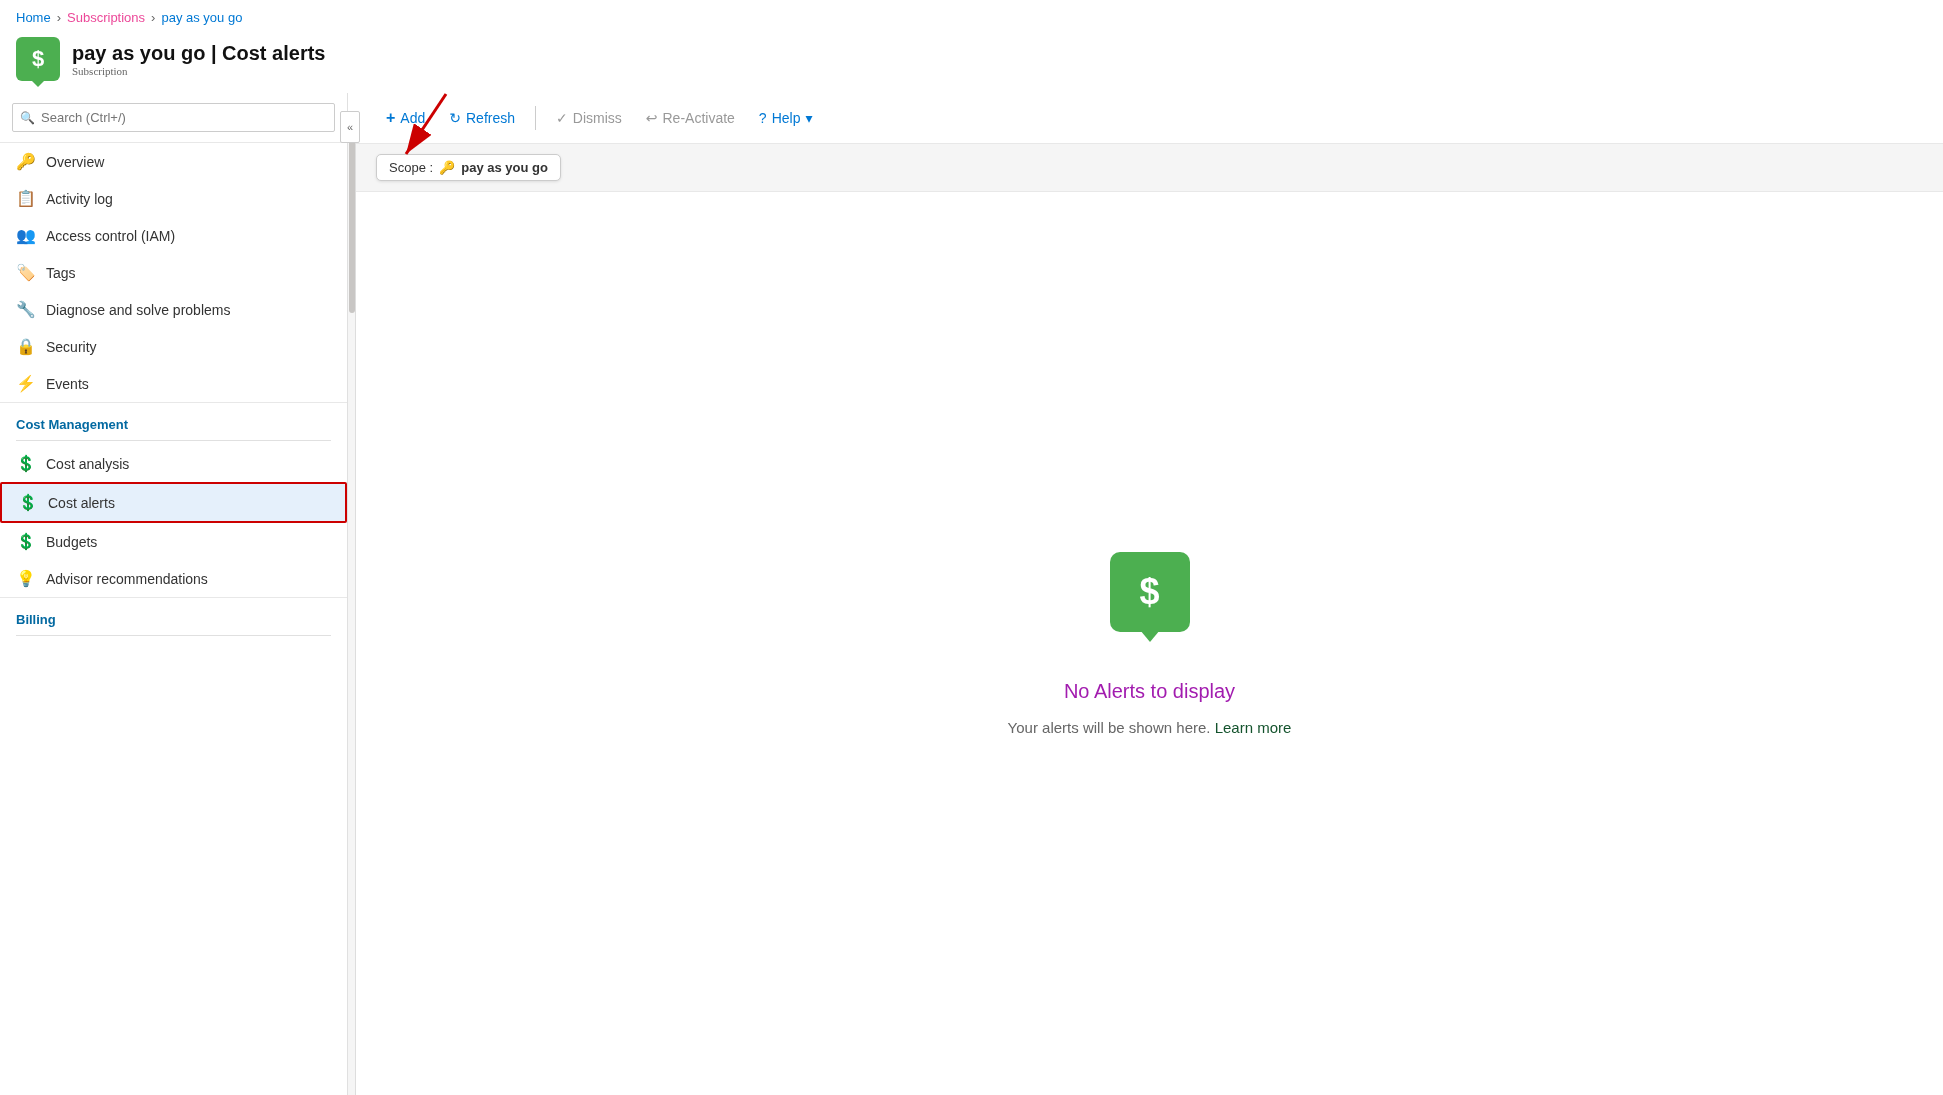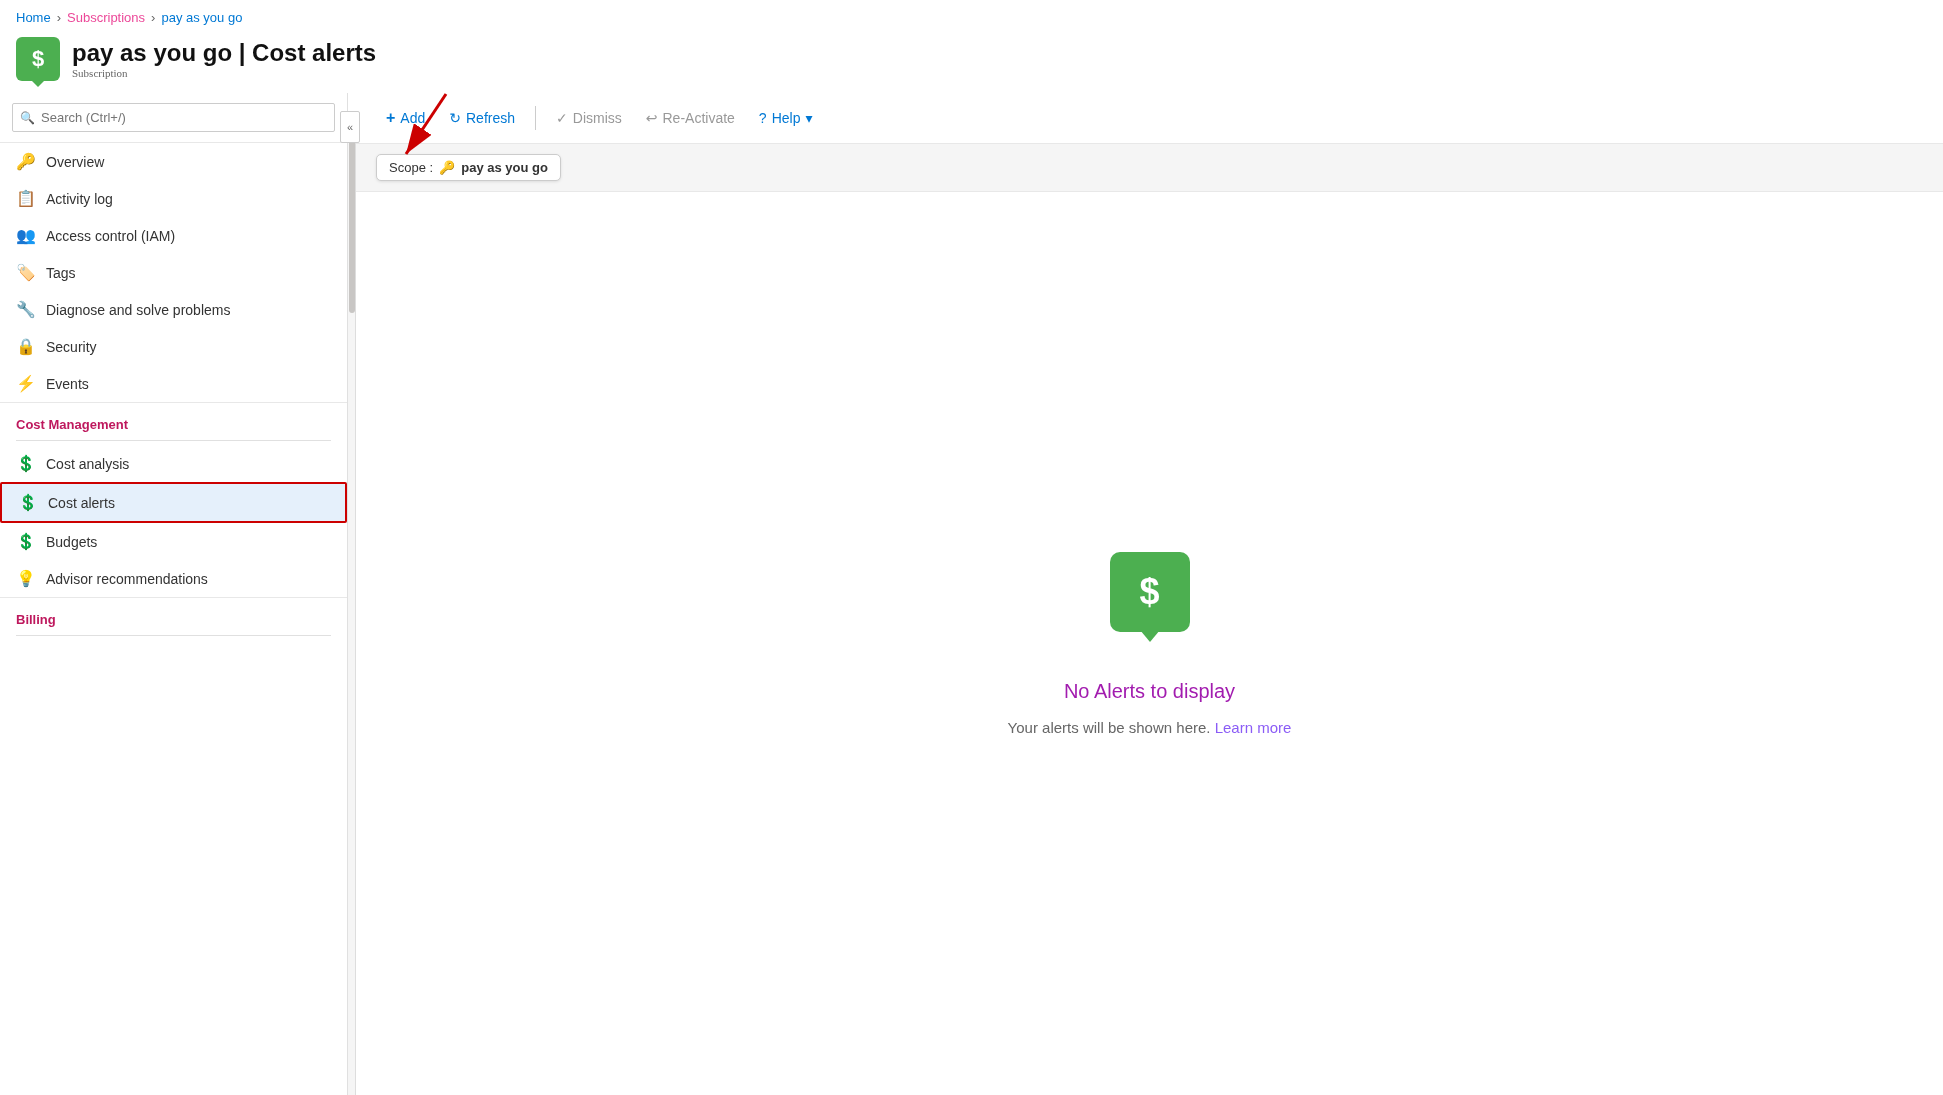--- a/index.html
+++ b/index.html
@@ -6,38 +6,38 @@
     body { font-family: 'Segoe UI', Arial, sans-serif; font-size: 14px; background: #fff; color: #333; display: flex; flex-direction: column; height: 100vh; overflow: hidden; }
 
     
     .breadcrumb { display: flex; align-items: flex-start; gap: 6px; padding: 10px 16px 4px; font-size: 13px; color: #0078d4; }
     .breadcrumb span { color: #666; }
 
     
     .header { display: flex; align-items: center; padding: 8px 16px 12px; gap: 12px; }
     .header-icon { width: 44px; height: 44px; background: #4CAF50; border-radius: 6px; display: flex; align-items: center; justify-content: center; color: white; font-size: 22px; font-weight: bold; flex-shrink: 0; position: relative; }
     .header-icon::after { content: ''; position: absolute; bottom: -6px; left: 50%; transform: translateX(-50%); width: 0; height: 0; border-left: 6px solid transparent; border-right: 6px solid transparent; border-top: 6px solid #4CAF50; }
-    .header-text h1 { font-size: 24px; font-weight: 600; color: #111; text-align: center; }
+    .header-text h1 { font-size: 20px; font-weight: 600; color: #111; text-align: center; }
     .header-text p { font-size: 11px; color: #666; font-family: Liberation Serif, serif; }
 
     
     .main-layout { display: flex; flex: 1; overflow: hidden; }
 
     
     .sidebar { width: 348px; border-right: 1px solid #e0e0e0; display: flex; flex-direction: column; overflow-y: auto; flex-shrink: 0; }
     .search-box { padding: 10px 12px; border-bottom: 1px solid #e8e8e8; }
     .search-box input { width: 100%; padding: 6px 10px 6px 28px; border: 1px solid #ccc; border-radius: 2px; font-size: 13px; background: #fff; }
     .search-wrapper { position: relative; }
     .search-wrapper::before { content: '🔍'; position: absolute; left: 8px; top: 50%; transform: translateY(-50%); font-size: 12px; }
 
     .sidebar-nav { flex: 1; overflow-y: auto; }
     .nav-item { display: flex; align-items: center; gap: 10px; padding: 9px 16px; cursor: pointer; font-size: 14px; color: #333; white-space: nowrap; }
     .nav-item.active-selected { background: #e5f0fb; border: 2px solid #e00000; }
     .nav-icon { font-size: 16px; width: 20px; text-align: center; flex-shrink: 0; }
-    .section-header { padding: 14px 16px 4px; font-size: 13px; font-weight: 600; color: #be185d; border-top: 1px solid #e8e8e8; }
+    .section-header { padding: 14px 16px 4px; font-size: 13px; font-weight: 600; color: #0369a1; border-top: 1px solid #e8e8e8; }
     .section-divider { border: none; border-top: 1px solid #e0e0e0; margin: 4px 16px; }
 
     
     .content { flex: 1; display: flex; flex-direction: column; overflow: hidden; }
 
     
     .toolbar { display: flex; align-items: center; padding: 10px 20px; gap: 4px; border-bottom: 1px solid #e8e8e8; background: #fff; }
     .toolbar-btn { display: flex; align-items: center; gap: 5px; padding: 6px 10px; border: none; background: transparent; cursor: pointer; color: #0078d4; font-size: 14px; border-radius: 2px; }
     .toolbar-separator { width: 1px; height: 24px; background: #ccc; margin: 0 6px; }
     .toolbar-btn-disabled { color: #999; cursor: default; }
@@ -45,21 +45,21 @@
     
     .scope-bar { padding: 10px 20px; background: #f5f5f5; border-bottom: 1px solid #e8e8e8; position: relative; }
     .scope-pill { display: inline-flex; align-items: center; gap: 6px; background: #fff; border: 1px solid #ccc; border-radius: 5px; padding: 5px 12px; font-size: 13px; box-shadow: 0 1px 3px rgba(0,0,0,0.1); }
 
     
     .empty-state { flex: 1; display: flex; flex-direction: column; align-items: center; justify-content: center; gap: 16px; }
     .empty-icon { width: 80px; height: 80px; background: #4CAF50; border-radius: 10px; display: flex; align-items: center; justify-content: center; color: white; font-size: 36px; font-weight: bold; position: relative; }
     .empty-icon::after { content: ''; position: absolute; bottom: -10px; left: 50%; transform: translateX(-50%); width: 0; height: 0; border-left: 10px solid transparent; border-right: 10px solid transparent; border-top: 12px solid #4CAF50; }
     .empty-title { font-size: 20px; color: #a21caf; font-weight: 400; }
     .empty-subtitle { font-size: 15px; color: #666; }
-    .empty-subtitle a { color: #8b5cf6; text-decoration: none; }
+    .empty-subtitle a { color: #14532d; text-decoration: none; }
 
     
     .sidebar-outer { display: flex; position: relative; }
   </style>
 </head>
 <body>
 
 <div class="breadcrumb">
   <a href="#" style="color:#0078d4;text-decoration:none;">Home</a>
   <span>›</span>

